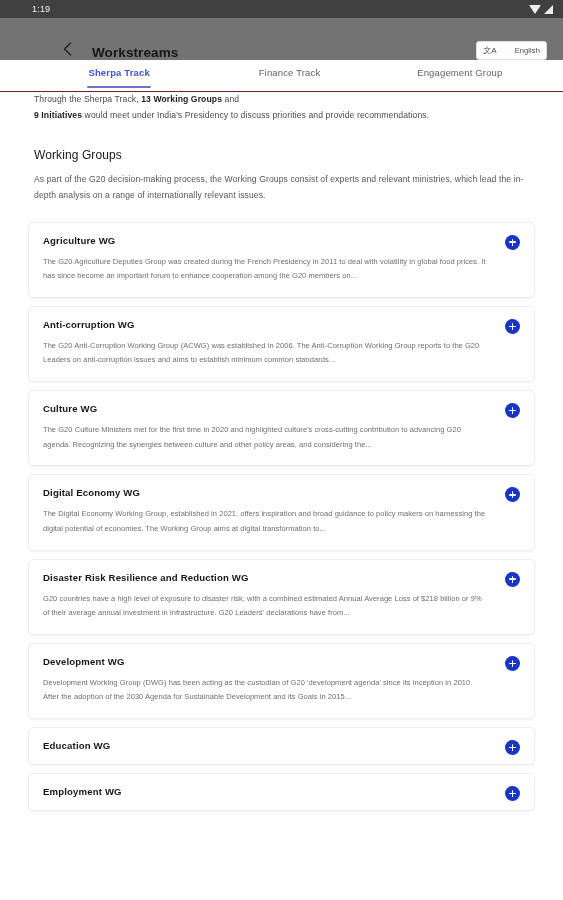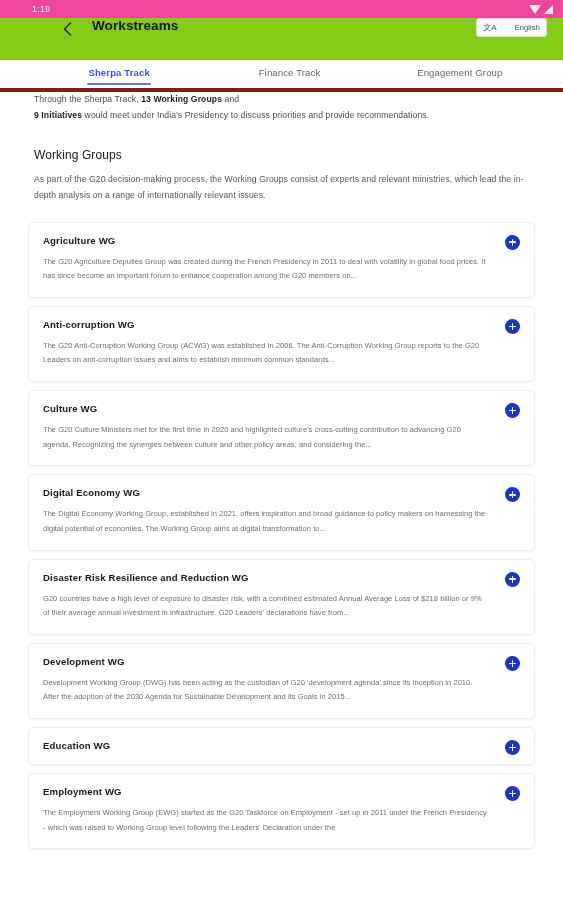--- a/index.html
+++ b/index.html
@@ -13,21 +13,21 @@
   body {
     font-family: "Liberation Sans", sans-serif;
     background: #ffffff;
     color: #1c1c1e;
     -webkit-font-smoothing: antialiased;
   }
 
   
   .status-bar {
     height: 18px;
-    background: #ec4899;
+    background: #404040;
     display: flex;
     align-items: center;
     justify-content: space-between;
     padding: 0 10px 0 32px;
     color: #f1f1f1;
     font-size: 9px;
     letter-spacing: .2px;
   }
   .status-right {
     display: flex;
@@ -43,23 +43,23 @@
   }
   .ico-signal {
     width: 0; height: 0;
     border-left: 9px solid transparent;
     border-bottom: 9px solid #ededed;
   }
 
   
   .app-bar {
     height: 42px;
-    background: #84cc16;
-    display: flex;
-    align-items: flex-start;
+    background: #737373;
+    display: flex;
+    align-items: flex-end;
     padding: 0 16px 0 56px;
     position: relative;
   }
   .back-btn {
     width: 22px; height: 22px;
     display: flex; align-items: center; justify-content: center;
     color: #1f1f1f;
     font-size: 15px;
     line-height: 1;
     cursor: pointer;
@@ -94,21 +94,21 @@
     font-size: 7.5px;
     color: #4a4a4a;
     letter-spacing: .1px;
   }
 
   
   .tabs {
     height: 32px;
     display: flex;
     background: #ffffff;
-    border-bottom: 4px solid #7f1d1d;
+    border-bottom: 1px solid #7f1d1d;
     padding: 0 18px 0 34px;
   }
   .tab {
     flex: 1;
     display: flex;
     align-items: flex-start;
     justify-content: center;
     position: relative;
     font-size: 9.5px;
     color: #5f6368;
@@ -296,18 +296,17 @@
       <div class="expand-btn"></div>
     </div>
 
     <div class="card">
       <div class="card-title">Education WG</div>
       <div class="expand-btn"></div>
     </div>
 
     <div class="card">
       <div class="card-title">Employment WG</div>
-      <div class="card-desc">The Employment Working Group (EWG) started as the G20 Taskforce on Employment - set up in 2011 under the French Presidency - which was raised to Working Group level following the Leaders' Declaration under the</div>
       <div class="expand-btn"></div>
     </div>
 
   </div>
 </div>
 
 </body></html>

